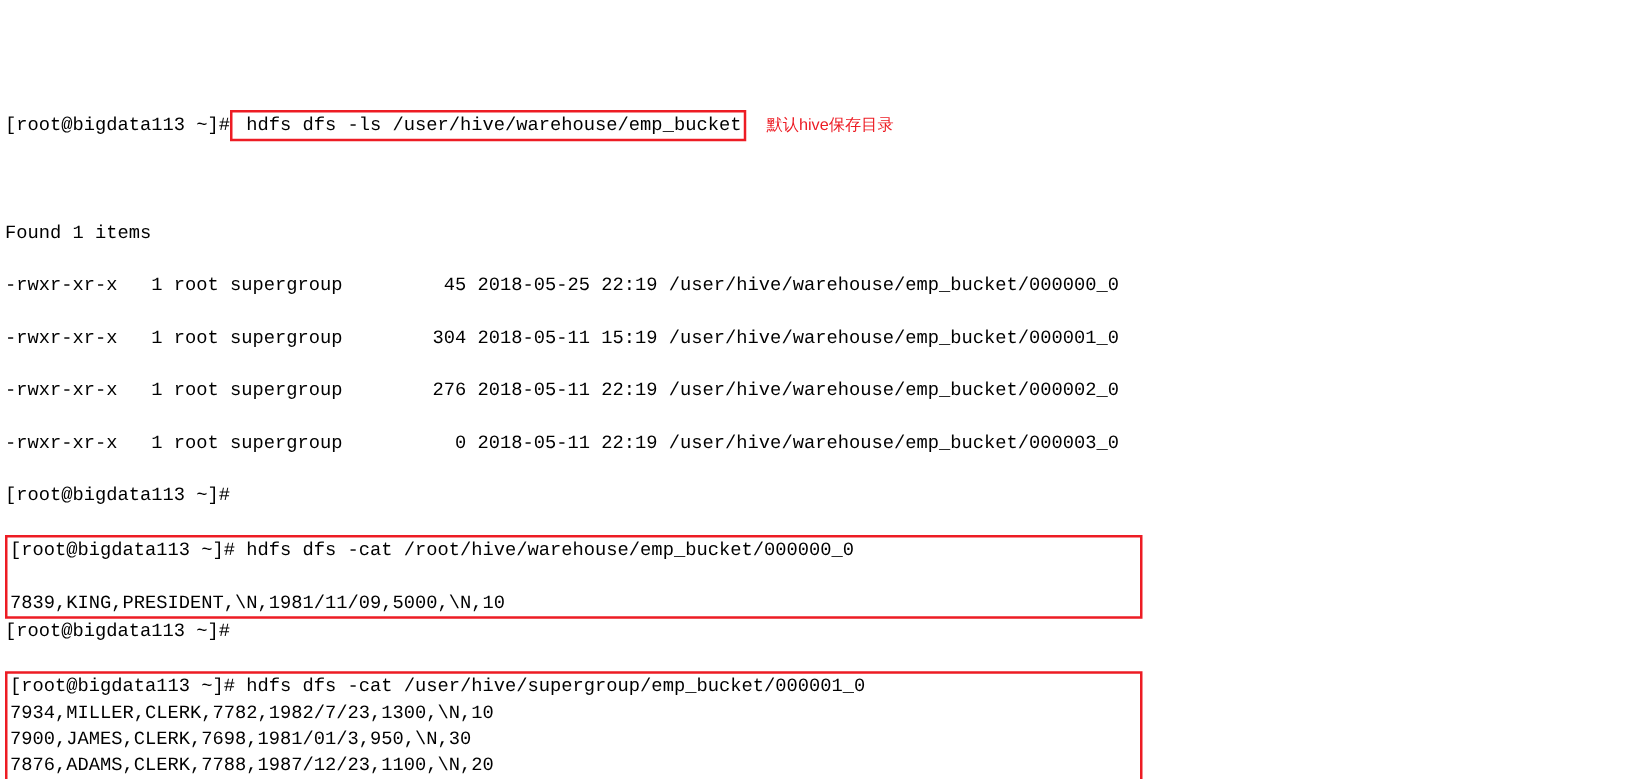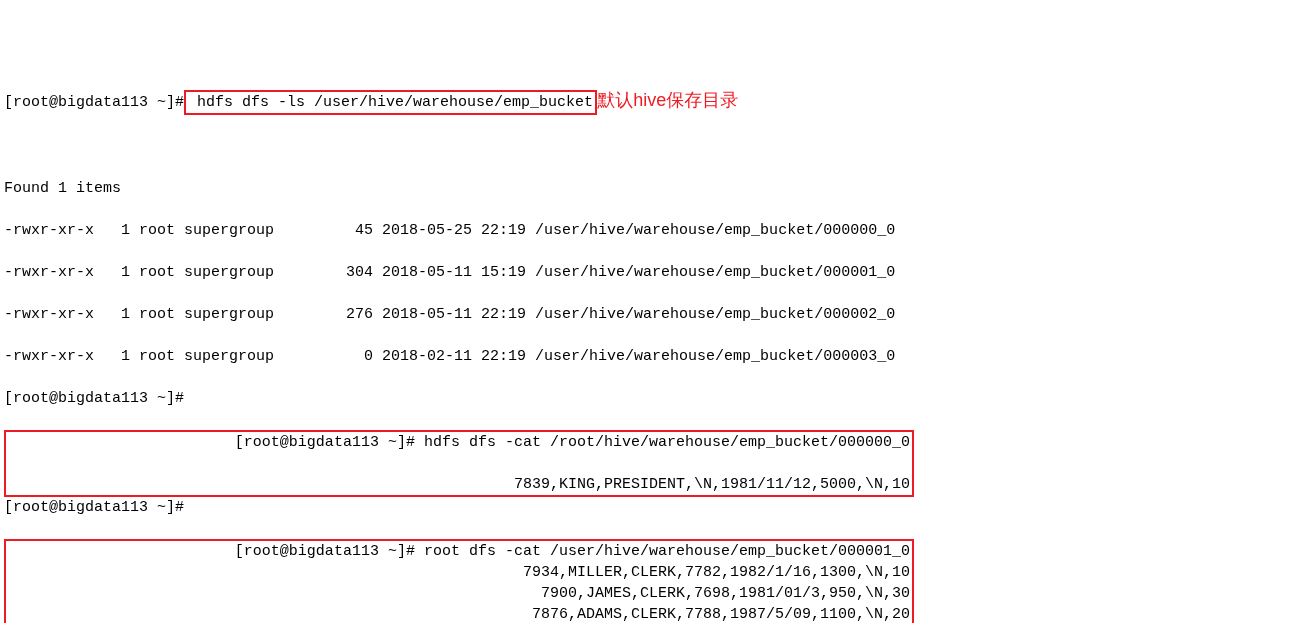--- a/index.html
+++ b/index.html
@@ -7,48 +7,48 @@
       font-family: 'Courier New', monospace;
       font-size: 15px;
       background: #ffffff;
       color: #000000;
       white-space: pre;
       padding: 4px;
       line-height: 1.4;
       position: relative;
     }
     .line { display: block; }
-    .box-red { border: 2px solid #ed1c24; display: inline-block; text-align: right; }
+    .box-red { border: 2px solid #ed1c24; display: inline-block; }
     .box1 { padding: 0 2px; }
     .box2 { padding: 0 2px; width: 910px; }
     .box3 { padding: 0 2px; width: 910px; }
-    .annotation { color: #ed1c24; font-family: 'Microsoft YaHei', sans-serif; font-size: 18px; margin-left: 0; }
+    .annotation { color: #ed1c24; font-family: 'Microsoft YaHei', sans-serif; font-size: 13px; margin-left: 16px; }
     .inline-part { display: inline; }
   </style>
 </head>
 <body>
 
 
 
 <div class="line"><span class="inline-part">[root@bigdata113 ~]#</span><span class="box-red box1"> <span>hdfs dfs -ls /user/hive/warehouse/emp_bucket</span></span><span class="annotation">默认hive保存目录</span></div>
 <div class="line">&nbsp;</div>
 <div class="line">Found 1 items</div>
 <div class="line">-rwxr-xr-x   1 root supergroup         45 2018-05-25 22:19 /user/hive/warehouse/emp_bucket/000000_0</div>
 <div class="line">-rwxr-xr-x   1 root supergroup        304 2018-05-11 15:19 /user/hive/warehouse/emp_bucket/000001_0</div>
 <div class="line">-rwxr-xr-x   1 root supergroup        276 2018-05-11 22:19 /user/hive/warehouse/emp_bucket/000002_0</div>
-<div class="line">-rwxr-xr-x   1 root supergroup          0 2018-02-11 22:19 /user/hive/warehouse/emp_bucket/000003_0</div>
+<div class="line">-rwxr-xr-x   1 root supergroup          0 2018-05-11 22:19 /user/hive/warehouse/emp_bucket/000003_0</div>
 <div class="line">[root@bigdata113 ~]#</div>
 <div class="box-red box2"><span class="inline-part">[root@bigdata113 ~]#</span> <span></span><span>hdfs dfs -cat /root/hive/warehouse/emp_bucket/000000_0</span>
 
-<span>7839,KING,PRESIDENT,\N,1981/11/12,5000,\N,10</span></div>
+<span>7839,KING,PRESIDENT,\N,1981/11/09,5000,\N,10</span></div>
 <div class="line">[root@bigdata113 ~]#</div>
-<div class="box-red box3"><span class="inline-part">[root@bigdata113 ~]#</span> <span>root dfs -cat /user/hive/warehouse/emp_bucket/000001_0</span>
-<span>7934,MILLER,CLERK,7782,1982/1/16,1300,\N,10</span>
+<div class="box-red box3"><span class="inline-part">[root@bigdata113 ~]#</span> <span>hdfs dfs -cat /user/hive/supergroup/emp_bucket/000001_0</span>
+<span>7934,MILLER,CLERK,7782,1982/7/23,1300,\N,10</span>
 <span>7900,JAMES,CLERK,7698,1981/01/3,950,\N,30</span>
-<span>7876,ADAMS,CLERK,7788,1987/5/09,1100,\N,20</span>
+<span>7876,ADAMS,CLERK,7788,1987/12/23,1100,\N,20</span>
 
 
 
 </div>
 
 
 
 
 
 

